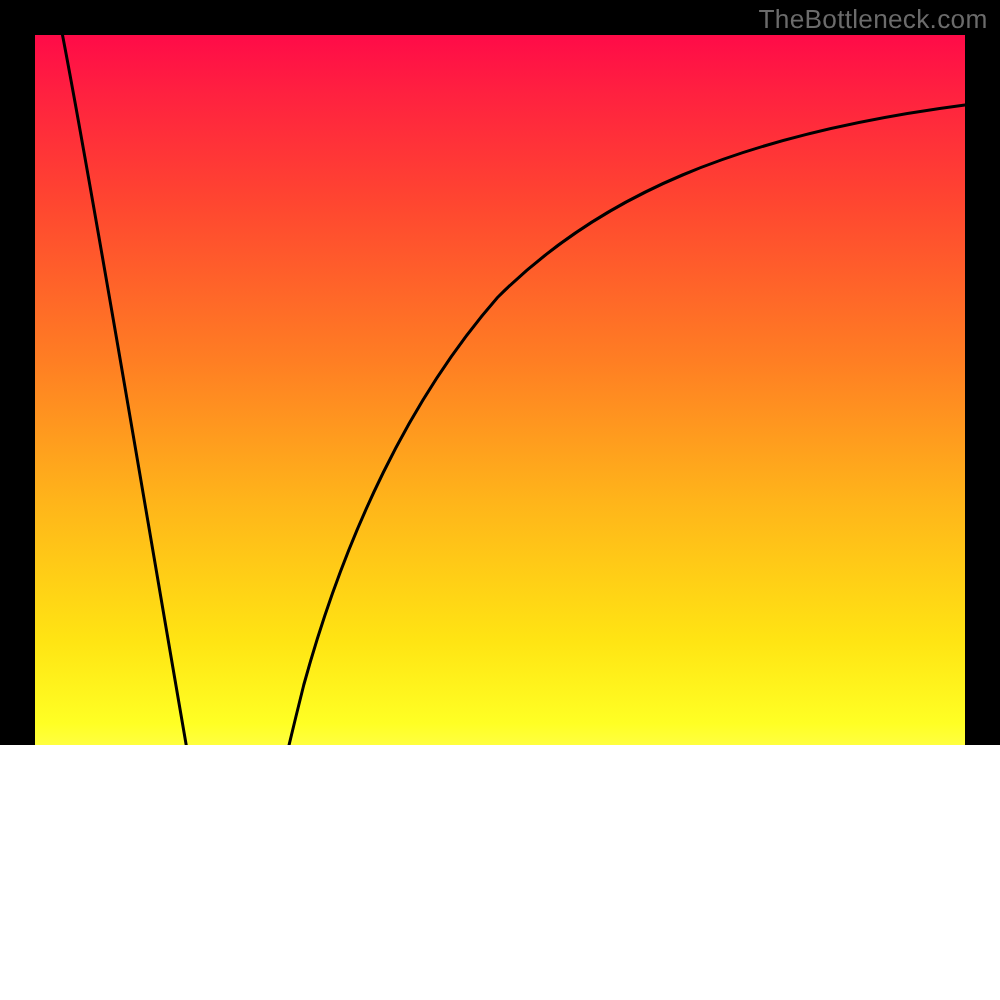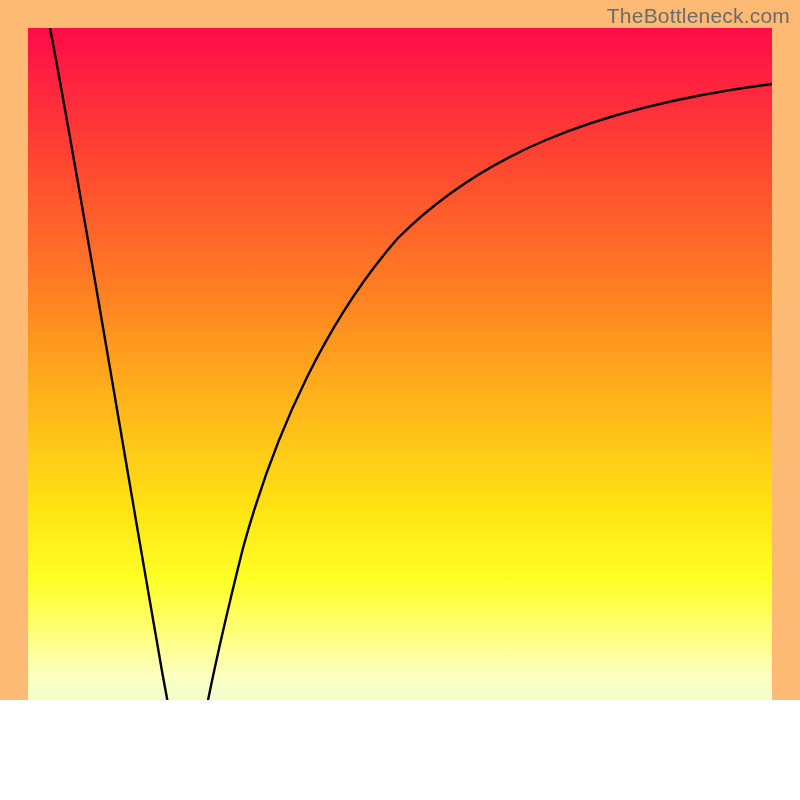--- a/index.html
+++ b/index.html
@@ -1,19 +1,19 @@
 <!DOCTYPE html>
 <html><head>
 <meta charset="utf-8">
 <style>
   body { margin: 0; padding: 0; }
   .canvas {
     width: 800px;
-    height: 700px;
-    background: #fdba74;
+    height: 596px;
+    background: #000000;
     position: relative;
   }
   .plot-area {
     position: absolute;
     left: 28px;
     top: 28px;
     width: 744px;
     height: 744px;
     background: linear-gradient(to bottom,
       #ff0b48 0%,

